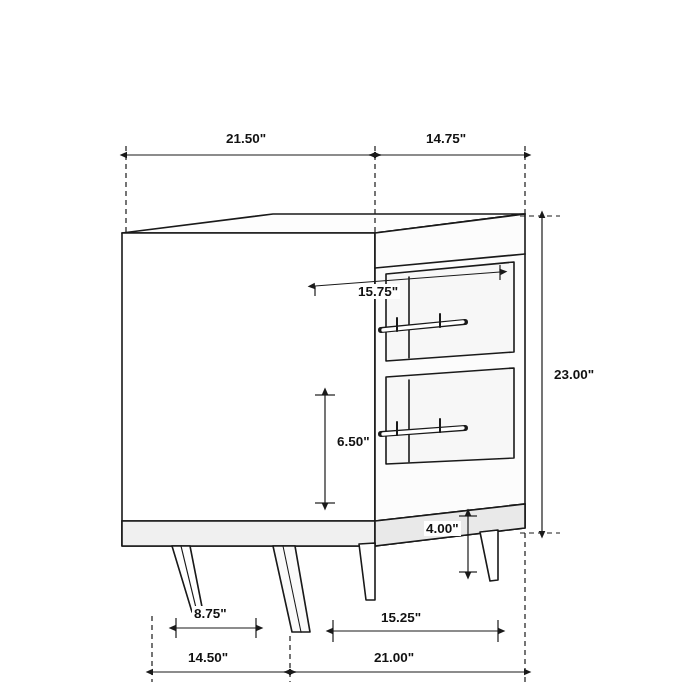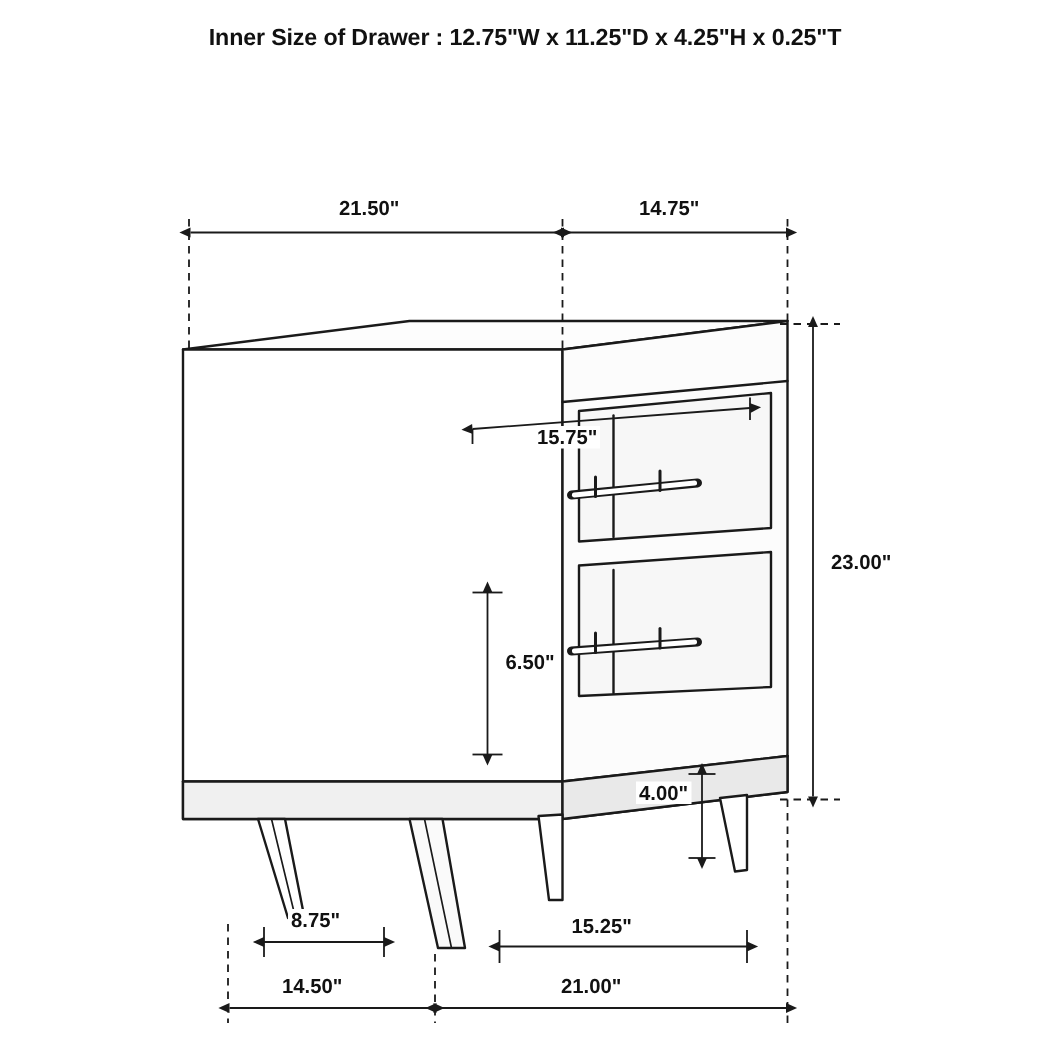--- a/index.html
+++ b/index.html
@@ -47,21 +47,20 @@
     background: #ffffff;
     padding: 0 2px;
     line-height: 15px;
   }
 </style>
 </head>
 <body>
 
 <div id="stage">
 
-  <div class="title">Inner Size of Drawer : 12.75"W x 11.25"D x 4.25"H x 0.25"T</div>
 
   <svg class="diagram" viewBox="0 0 700 700">
     <defs>
       <marker id="arrStart" markerWidth="9" markerHeight="9" refX="8" refY="4.5" orient="auto" markerUnits="userSpaceOnUse">
         <path d="M8,1.2 L0.6,4.5 L8,7.8 z" fill="#1a1a1a"></path>
       </marker>
       <marker id="arrEnd" markerWidth="9" markerHeight="9" refX="1" refY="4.5" orient="auto" markerUnits="userSpaceOnUse">
         <path d="M1,1.2 L8.4,4.5 L1,7.8 z" fill="#1a1a1a"></path>
       </marker>
     </defs>

